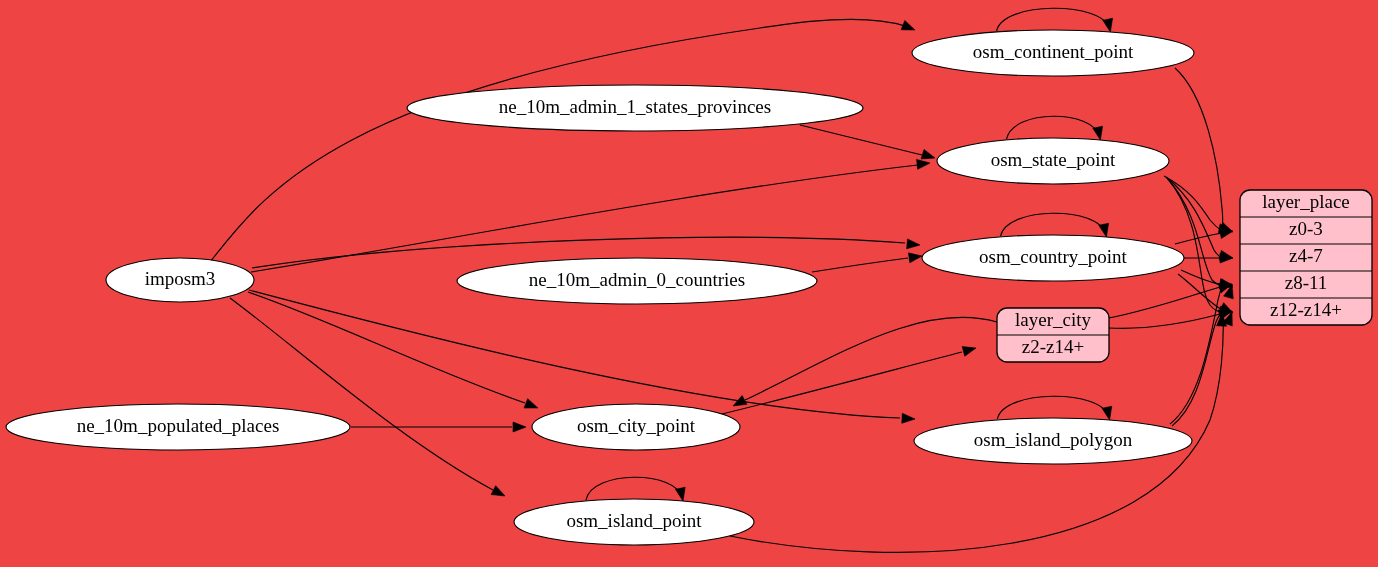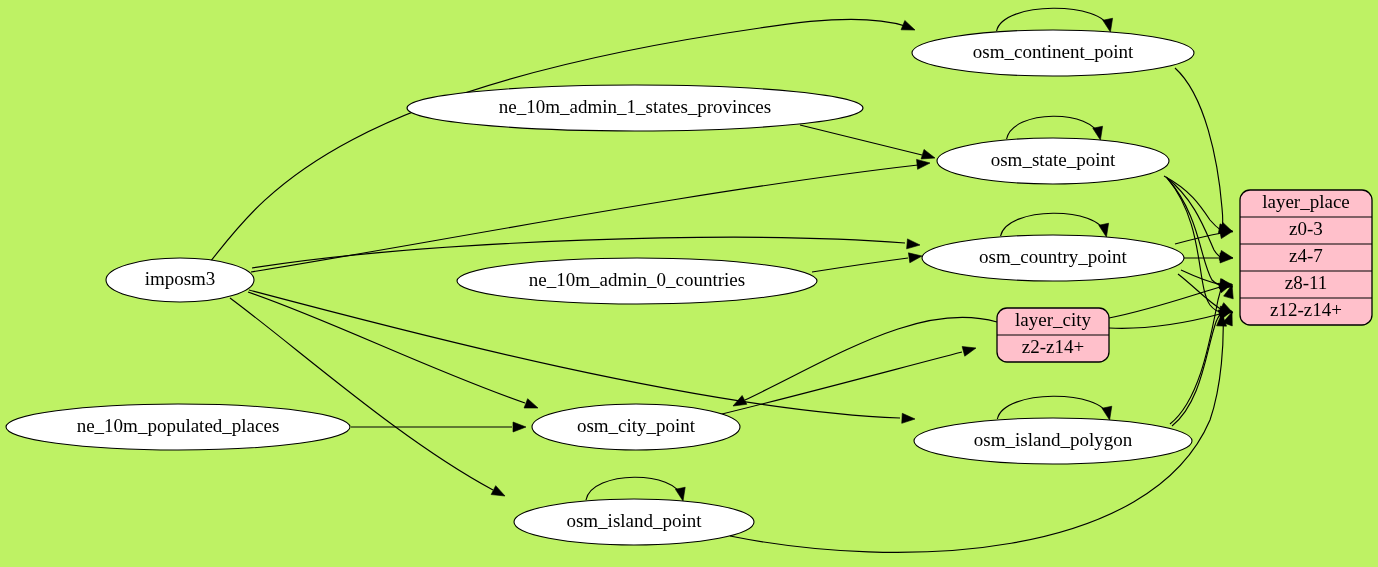--- a/index.html
+++ b/index.html
@@ -4,21 +4,21 @@
 <style>
   html, body {
     margin: 0;
     padding: 0;
     background: #ffffff;
   }
   #graph-root {
     position: relative;
     width: 1378px;
     height: 567px;
-    background: #bef264;
+    background: #ef4444;
     font-family: "Liberation Serif", "DejaVu Serif", serif;
     overflow: hidden;
   }
   svg#graph-canvas {
     display: block;
     width: 1378px;
     height: 567px;
   }
   .node-ellipse {
     fill: #ffffff;

